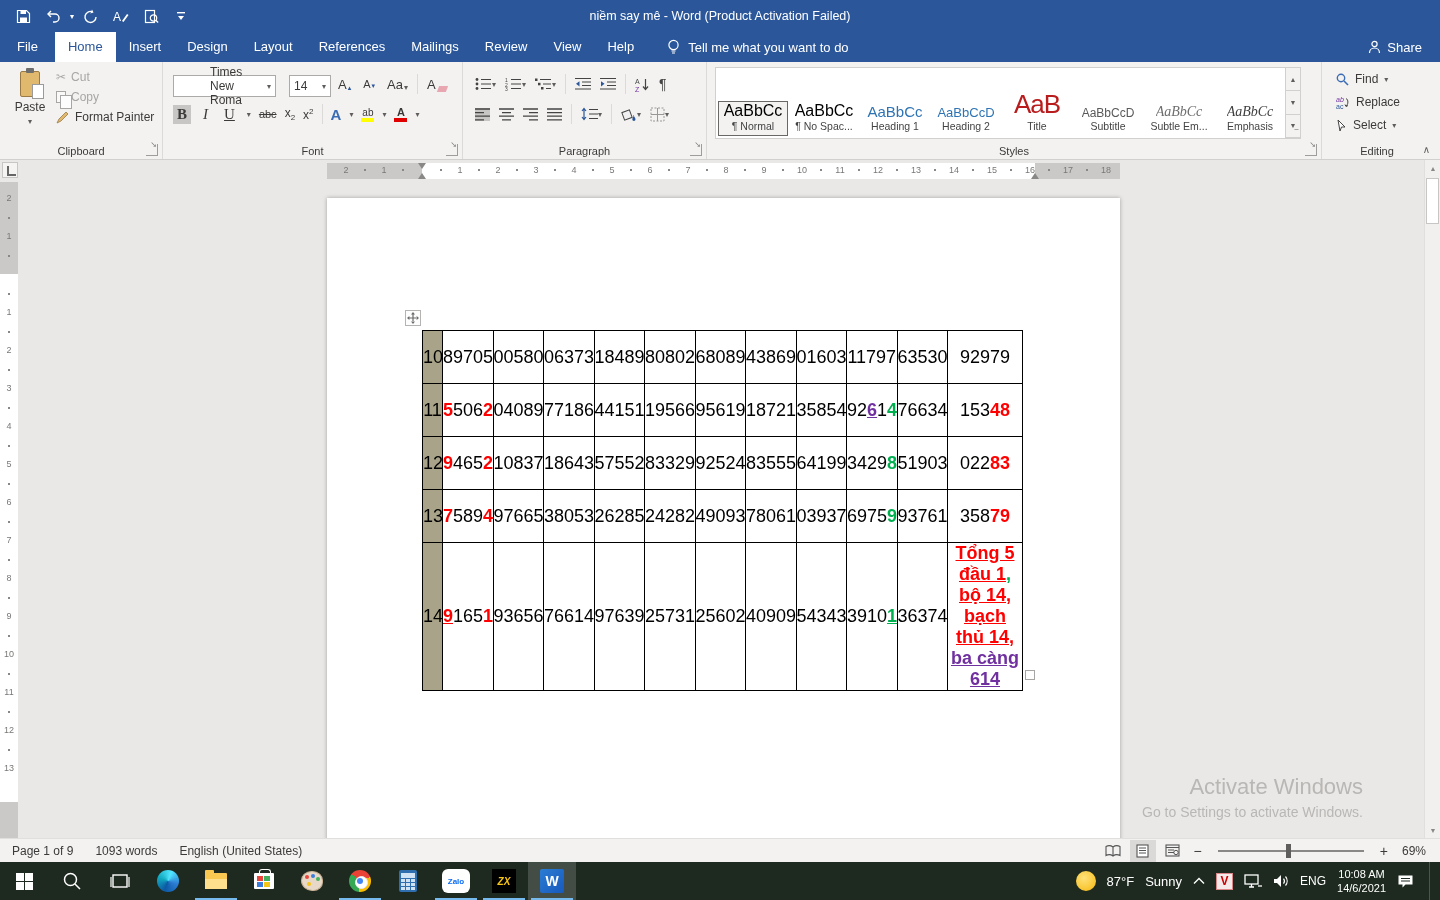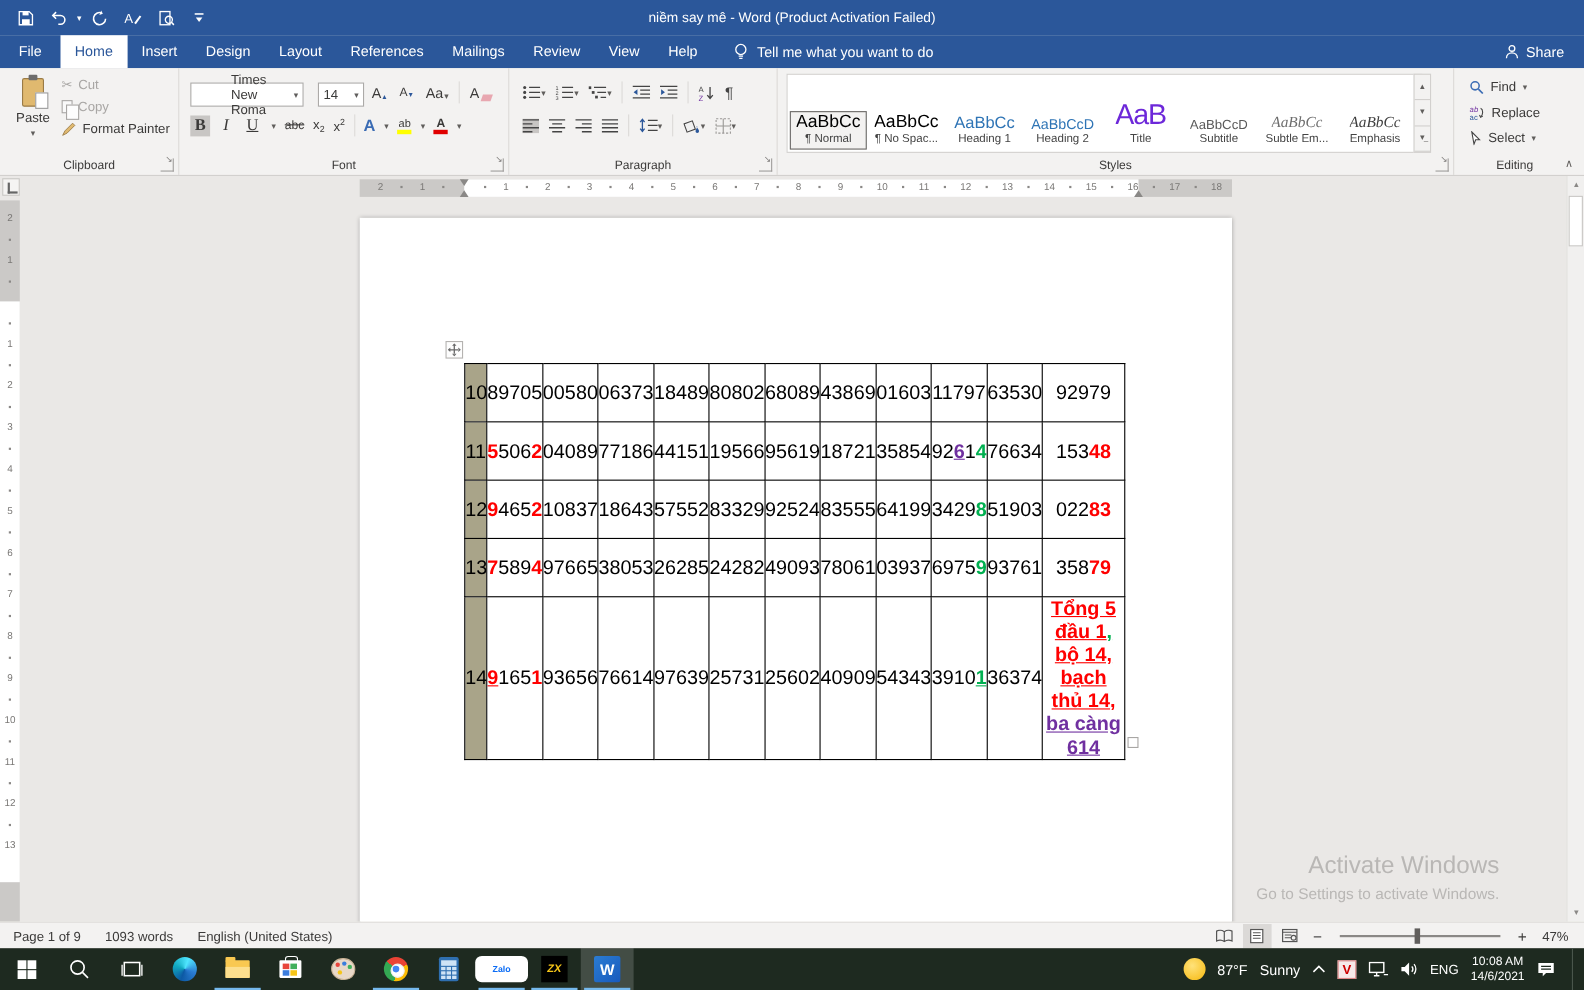--- a/index.html
+++ b/index.html
@@ -71,21 +71,21 @@
   
   .g-styles { left:707px; width:615px; }
   .gallery { position:absolute; left:8px; top:5px; width:578px; height:72px; background:#fff; border:1px solid #d2d0ce; display:flex; align-items:flex-end; padding:2px; }
   .style-card { width:70px; margin-right:1px; display:flex; flex-direction:column; align-items:center; justify-content:flex-end; padding-bottom:3px; cursor:pointer; border:1px solid transparent; }
   .style-card.selected { border:1px solid #6a6866; background:#f3f2f1; }
   .style-preview { flex:1; display:flex; align-items:center; justify-content:center; white-space:nowrap; overflow:hidden; max-width:66px; }
   .style-label { font-size:10.5px; color:#444; white-space:nowrap; }
   .sp-normal,.sp-nospace { font-size:16px; color:#000; }
   .sp-h1 { font-size:15px; color:#2e74b5; }
   .sp-h2 { font-size:13px; color:#2e74b5; }
-  .sp-title { font-size:26px; color:#6d28d9; letter-spacing:-1px; }
+  .sp-title { font-size:26px; color:#b91c1c; letter-spacing:-1px; }
   .sp-subtitle { font-size:12px; color:#595959; }
   .sp-subtle { font-size:14px; font-style:italic; color:#6e6e6e; font-family:"Liberation Serif",serif; }
   .sp-emphasis { font-size:14px; font-style:italic; color:#3f3f3f; font-family:"Liberation Serif",serif; }
   .gal-scroll { position:absolute; right:20px; top:5px; width:16px; height:72px; display:flex; flex-direction:column; border:1px solid #d2d0ce; background:#f3f2f1; }
   .gal-scroll div { flex:1; display:flex; align-items:center; justify-content:center; font-size:7px; color:#605e5c; border-bottom:1px solid #d2d0ce; cursor:pointer; }
 
   
   .g-edit { left:1322px; width:110px; border-right:none; }
   .erow { position:absolute; left:14px; display:flex; align-items:center; gap:6px; font-size:12px; cursor:pointer; }
   .collapse-chev { position:absolute; right:10px; bottom:4px; font-size:10px; color:#605e5c; cursor:pointer; }
@@ -158,21 +158,21 @@
   .chrome::before { content:""; position:absolute; left:8px; top:8px; width:6px; height:6px; border-radius:50%; background:#4285f4; z-index:1; }
   .store-ic { position:relative; width:20px; height:16px; background:#fff; border-radius:1px; }
   .store-ic::before { content:""; position:absolute; left:5px; top:-4px; width:10px; height:5px; border:1.5px solid #fff; border-bottom:none; border-radius:3px 3px 0 0; }
   .store-grid { position:absolute; left:3px; top:3px; display:grid; grid-template-columns:6px 6px; grid-template-rows:5px 5px; gap:1px; }
   .store-grid i { display:block; }
   .paint-ic { position:relative; width:22px; height:20px; border-radius:50% 50% 46% 54%; background:#e8d8c8; border:1px solid #c9b295; }
   .paint-ic i { position:absolute; width:4px; height:4px; border-radius:50%; }
   .calc-ic { width:18px; height:22px; background:#2f6fb0; border-radius:2px; display:grid; grid-template-columns:4px 4px 4px; grid-template-rows:5px 3px 3px 3px; gap:1px; justify-content:center; align-content:center; }
   .calc-ic i { background:#cfe3f5; display:block; }
   .calc-ic i:first-child { grid-column:1/4; }
-  .zalo-ic { width:48px; height:24px; background:#fff; border-radius:6px; display:flex; align-items:center; justify-content:center; color:#0b6cf5; font-weight:bold; font-size:8px; }
+  .zalo-ic { width:28px; height:24px; background:#fff; border-radius:6px; display:flex; align-items:center; justify-content:center; color:#0b6cf5; font-weight:bold; font-size:8px; }
   .zx-ic { width:24px; height:24px; background:#000; display:flex; align-items:center; justify-content:center; color:#f5c518; font-weight:bold; font-style:italic; font-size:10px; }
   .word-ic { width:24px; height:24px; background:linear-gradient(135deg,#2b7cd3,#185abd); border-radius:2px; display:flex; align-items:center; justify-content:center; color:#fff; font-weight:bold; font-size:14px; }
   .tray { margin-left:auto; display:flex; align-items:center; gap:11px; padding-right:6px; color:#fff; }
   .sun { width:20px; height:20px; border-radius:50%; background:radial-gradient(circle at 40% 35%,#ffe27a,#f6b80e); }
   .traytext { font-size:13px; }
   .unikey { width:17px; height:17px; background:#f6e9e9; border:1px solid #d88; color:#c00; font-weight:bold; font-size:12px; display:flex; align-items:center; justify-content:center; }
   .timebox { font-size:11px; text-align:center; line-height:14px; }
   .showdesk { width:5px; height:38px; border-left:1px solid #4a564c; margin-left:4px; }
   .trayico { display:flex; align-items:center; justify-content:center; cursor:pointer; }
 </style>
@@ -708,21 +708,21 @@
             <rect x="1" y="1" width="13" height="11" fill="none" stroke="#555" stroke-width="1.1"></rect>
             <path d="M1 3.5h13M3 6h6M3 8.5h6" stroke="#555" stroke-width="1"></path>
             <circle cx="11" cy="8.5" r="2.2" fill="none" stroke="#555" stroke-width="1"></circle>
           </svg>
       </span>
       <span class="zoomsign">−</span>
       <span class="zoomtrack">
           <span class="zoomthumb"></span>
         </span>
       <span class="zoomsign">+</span>
-      <span class="zoomlabel">47%</span>
+      <span class="zoomlabel">69%</span>
     </div>
   </div>
 
   <div class="taskbar">
     <div class="tbtn">
         <span class="winlogo">
           <span></span>
           <span></span>
           <span></span>
           <span></span>

